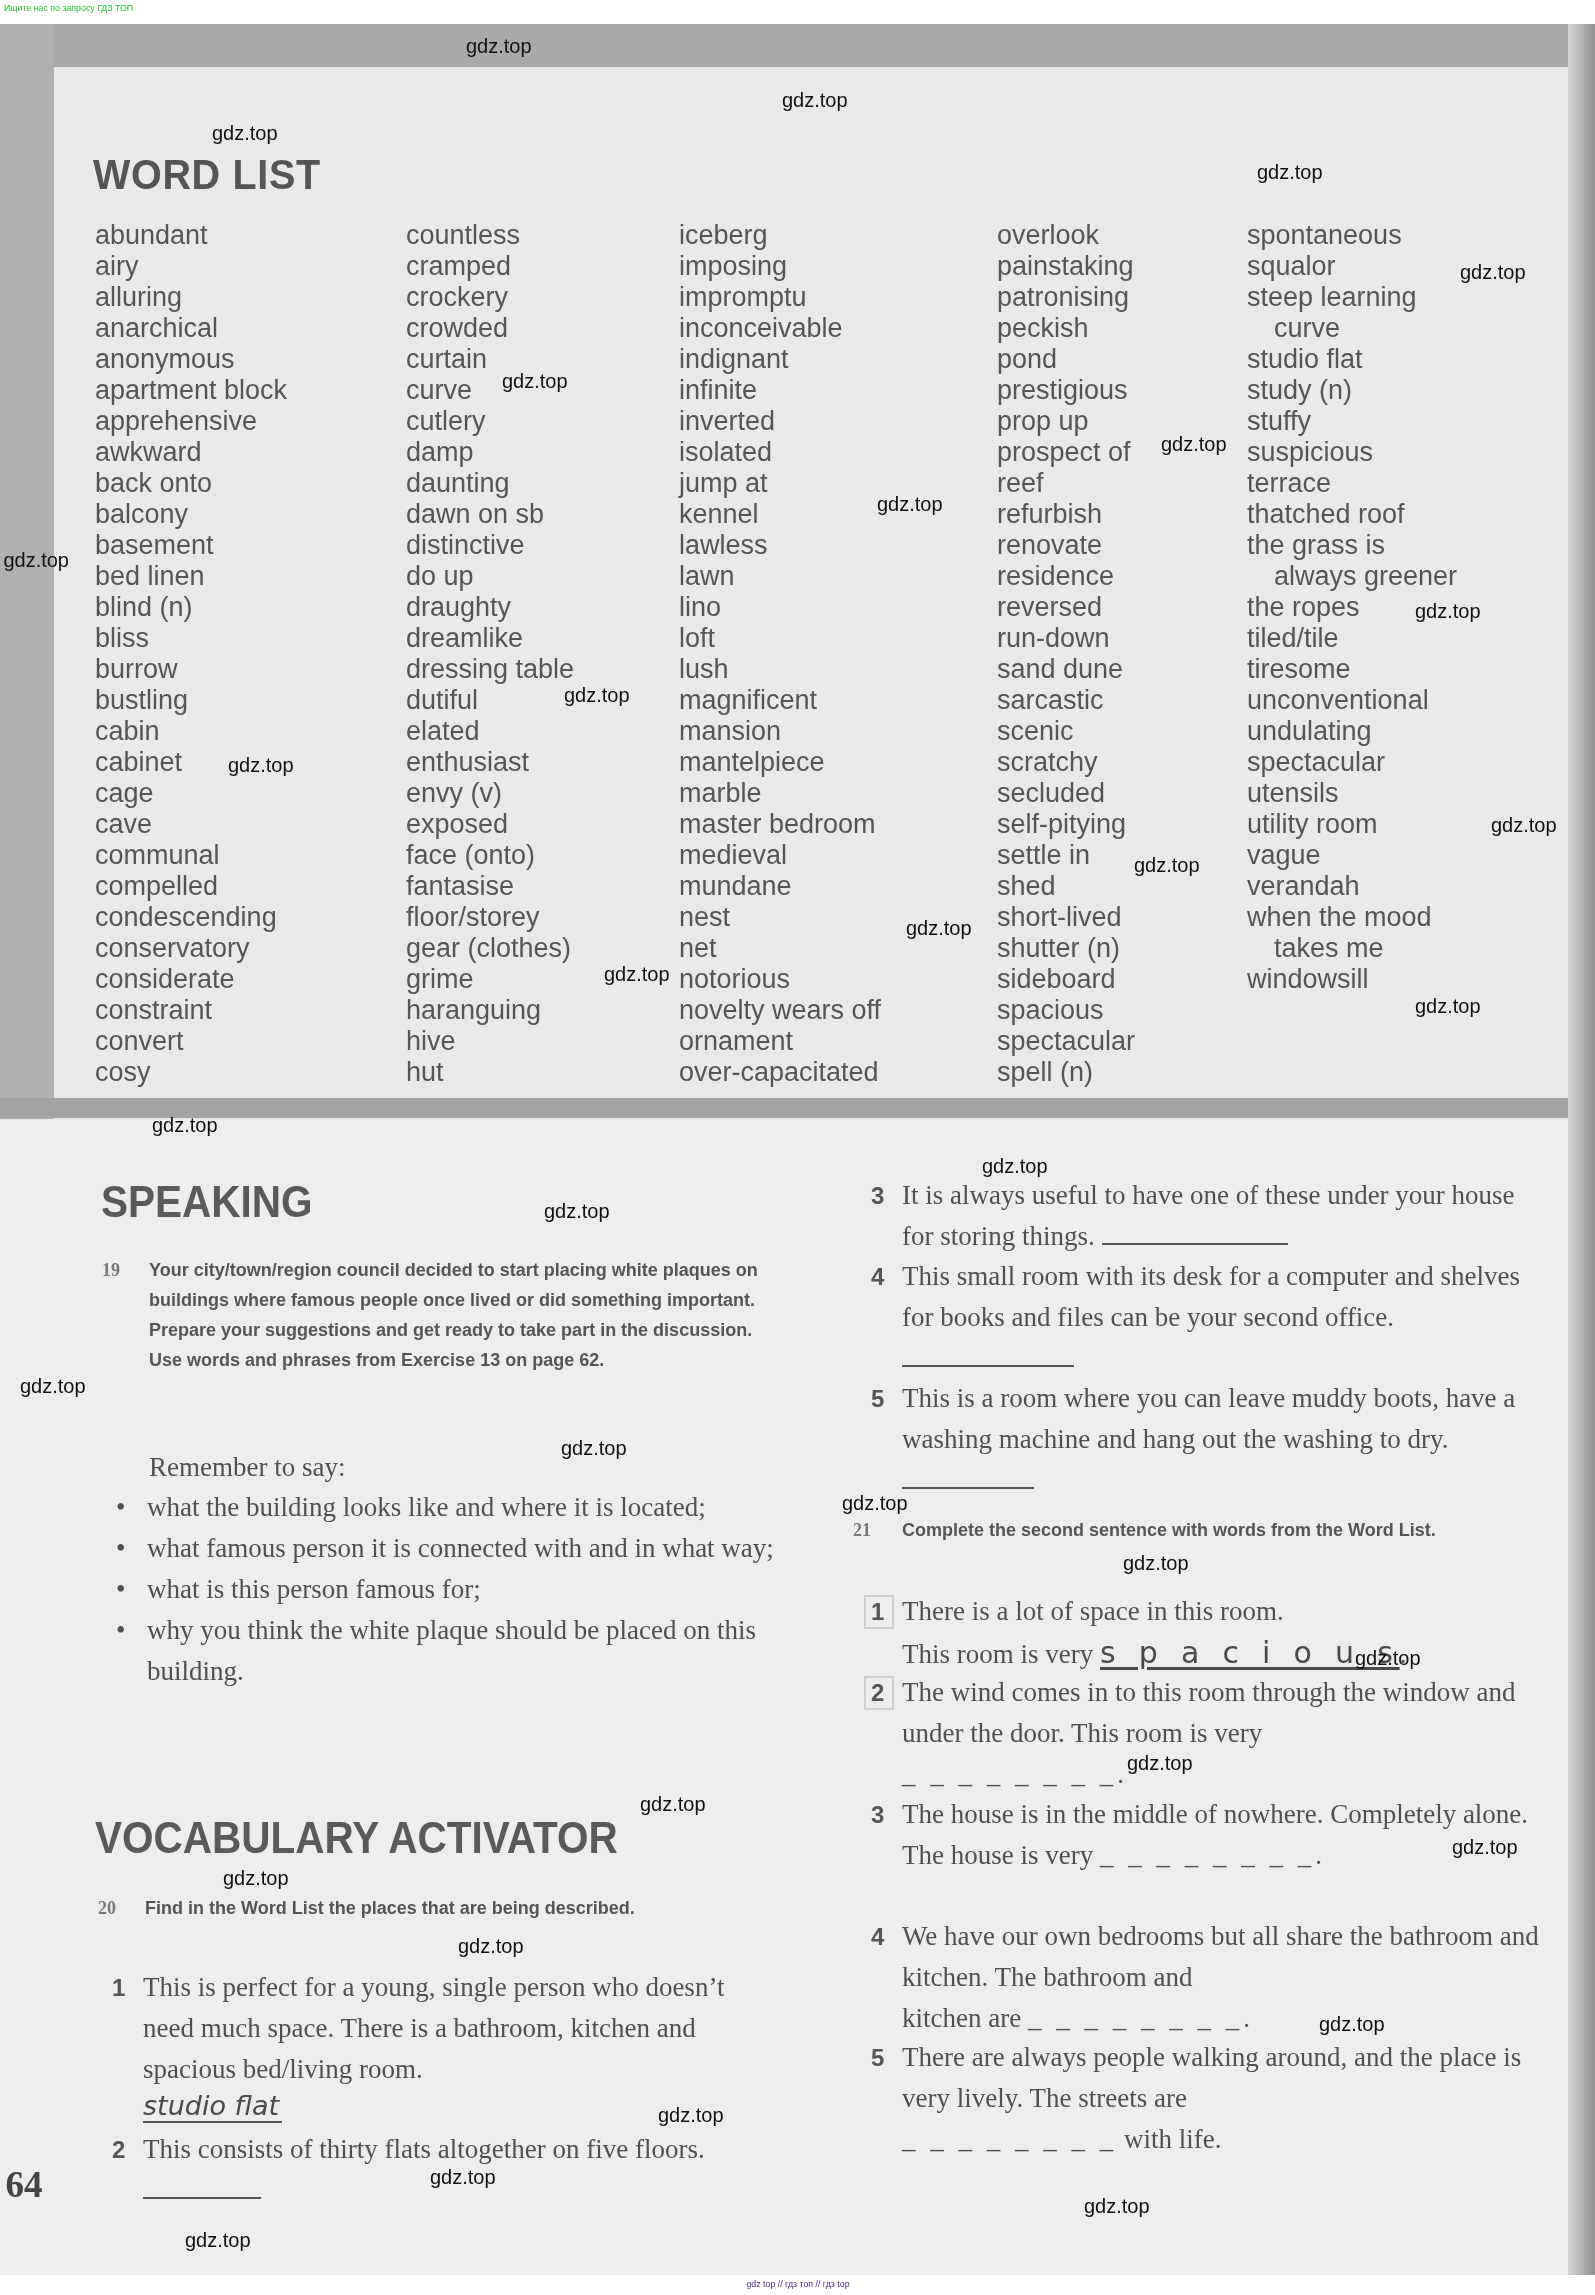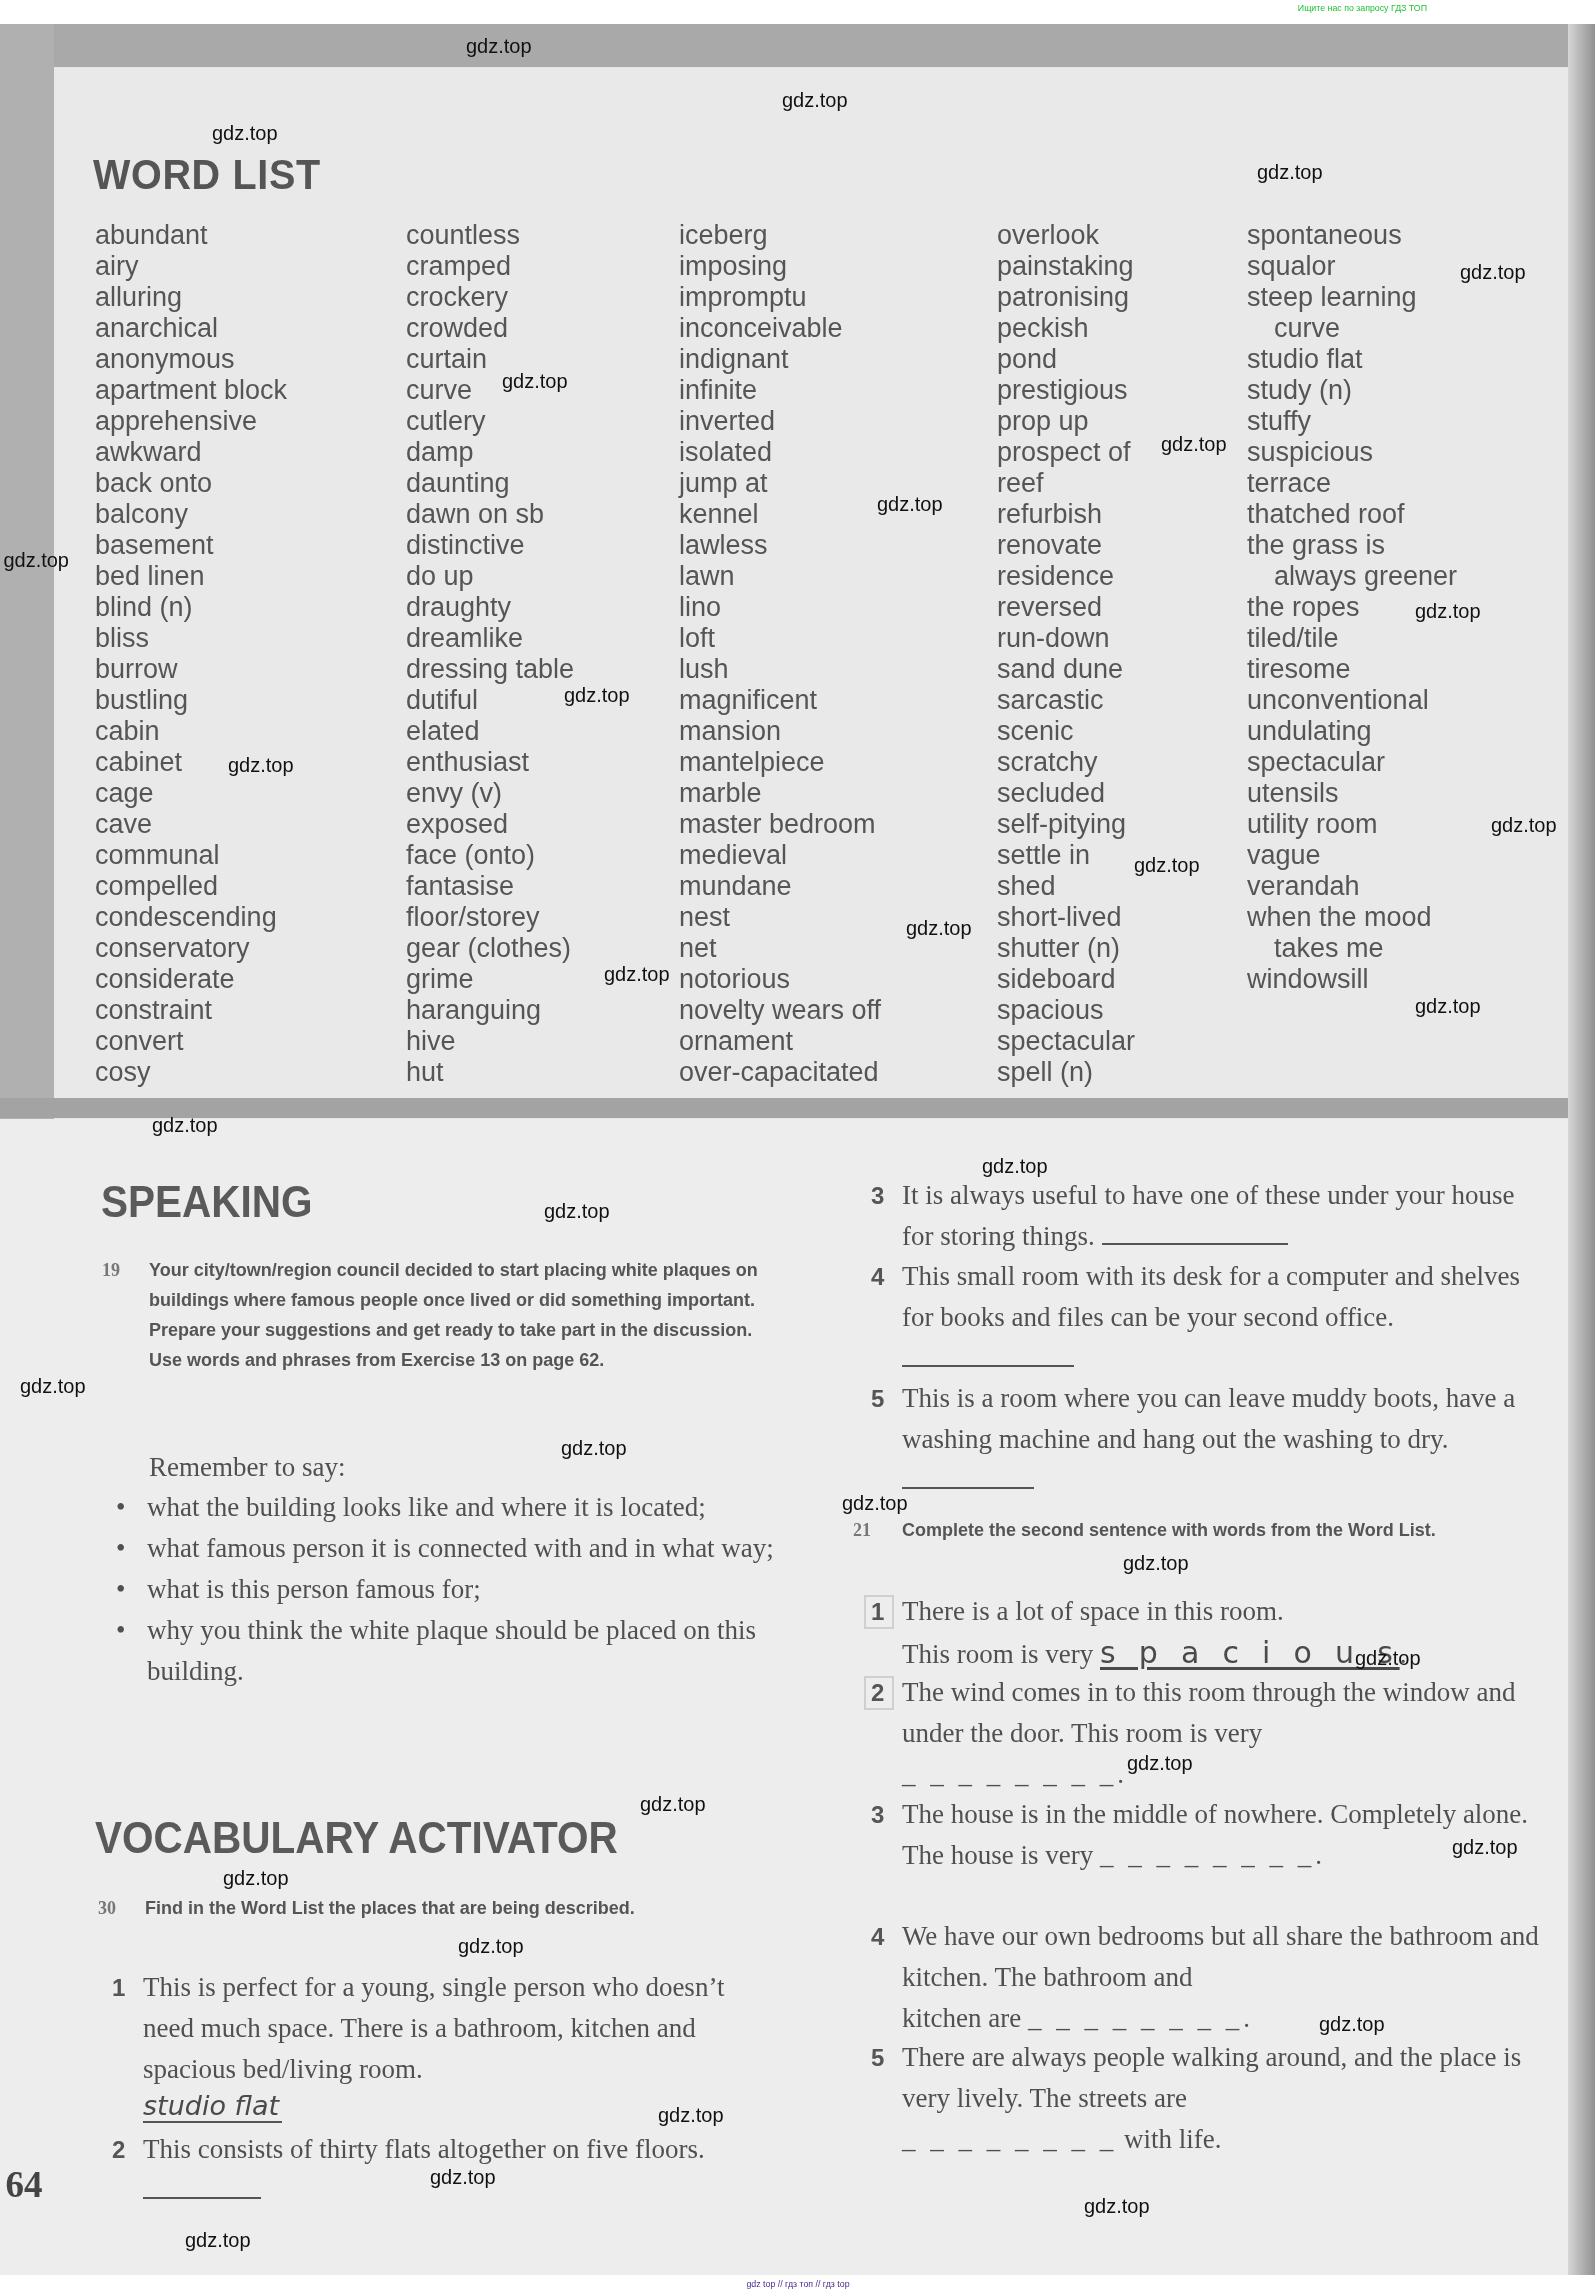--- a/index.html
+++ b/index.html
@@ -2,21 +2,21 @@
 <html style="font-size:10.8px"><head>
 <meta charset="utf-8">
 <style>
   html, body { margin:0; padding:0; }
   body {
     width:1596px; height:2295px; position:relative; overflow:hidden;
     background:#ffffff;
     font-family:"Liberation Sans", sans-serif;
   }
   .topband { position:absolute; left:0; top:0; width:1596px; height:24px; background:#ffffff; }
-  .topband .ad { position:absolute; left:11px; width:1416px; top:2.7px; text-align:right; font-size:8.8px; color:#22c033; }
+  .topband .ad { position:absolute; left:4px; width:1416px; top:2.7px; text-align:left; font-size:8.8px; color:#22c033; }
   .page {
     position:absolute; left:0; top:24px; width:1596px; height:2251px;
     background:#e6e6e6;
   }
   .page-shade-top { position:absolute; left:0; top:24px; width:1596px; height:43px; background:#a9a9a9; }
   .page-shade-left { position:absolute; left:0; top:24px; width:54px; height:1095px; background:#b0b0b0; }
   .spine { position:absolute; left:1568px; top:24px; width:28px; height:2251px; background:linear-gradient(to right,#d6d6d6,#8e8e8e); }
   .wordlist-panel {
     position:absolute; left:54px; top:68px; width:1514px; height:1031px;
     background:#e9e9e9;
@@ -235,21 +235,21 @@
 <div class="serif" style="left:149px; top:1447px;text-align:center;">Remember to say:</div>
 <ul class="bullets" style="left:147px; top:1487px; width:635px;">
   <li>what the building looks like and where it is located;</li>
   <li>what famous person it is connected with and in what way;</li>
   <li>what is this person famous for;</li>
   <li>why you think the white plaque should be placed on this building.</li>
 </ul>
 
 <div class="sec-title" style="left:95px; top:1812px;">VOCABULARY ACTIVATOR</div>
 <div class="instr" style="left:145px; top:1893px; width:622px;">
-  <span class="num">30</span>
+  <span class="num">20</span>
   <span>Find in the Word List the places that are being described.</span>
 </div>
 
 <div class="item" style="left:143px; top:1967px; width:635px;">
   <span class="n">1</span>
   <span>This is perfect for a young, single person who doesn’t need much space. There is a bathroom, kitchen and spacious bed/living room.</span>
 </div>
 <div class="answer-hand" style="left:143px; top:2090px;">studio flat</div>
 <div class="item" style="left:143px; top:2129px; width:635px;">
   <span class="n">2</span>

